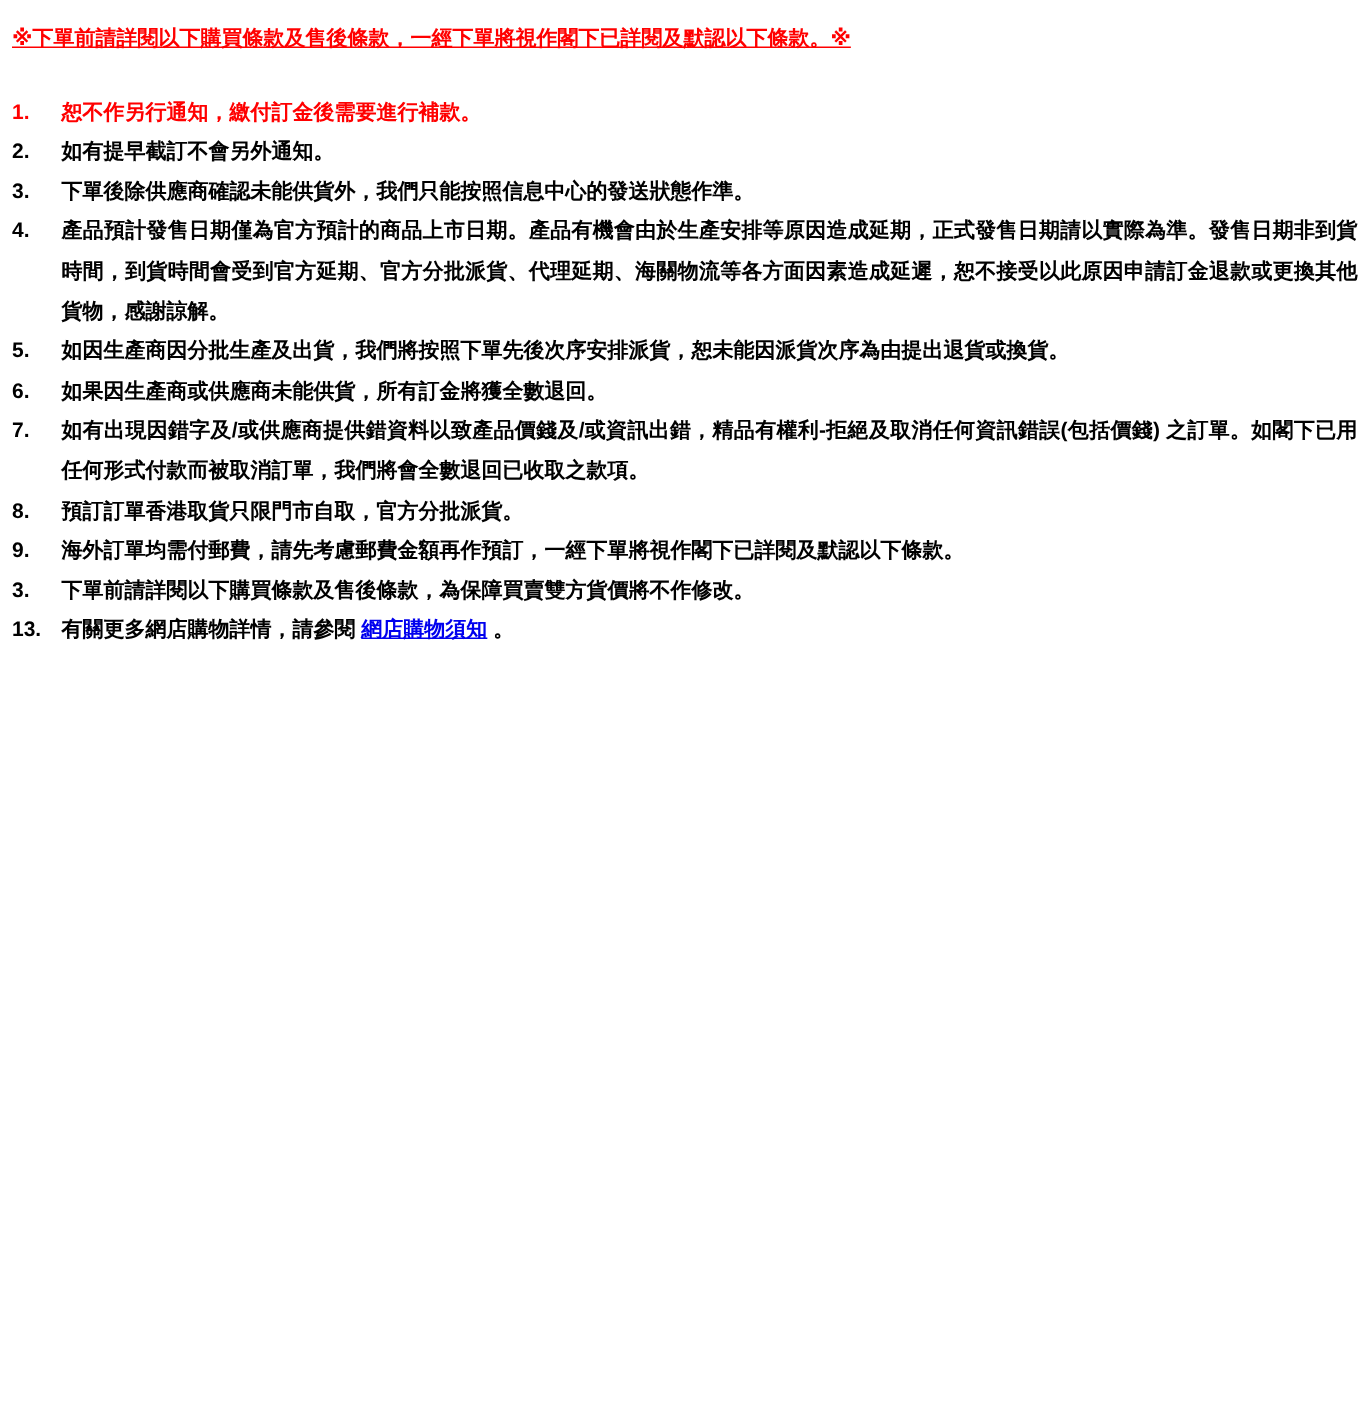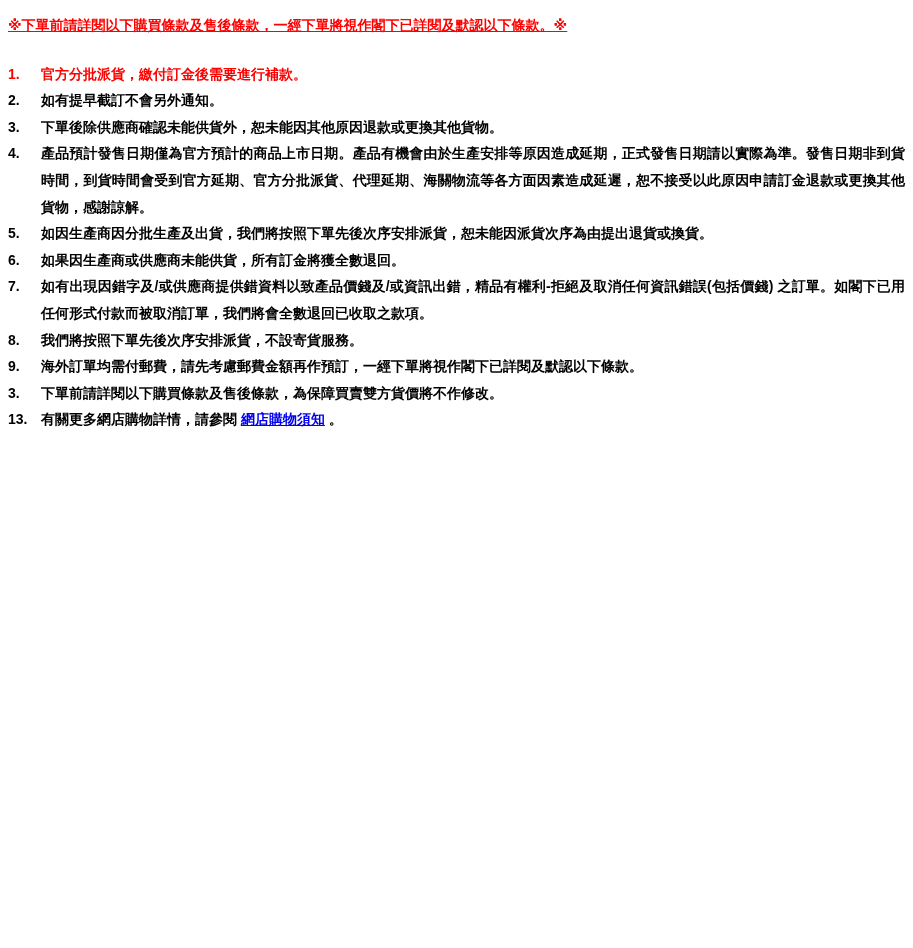--- a/index.html
+++ b/index.html
@@ -58,49 +58,49 @@
   }
 </style>
 </head>
 <body>
 
 <div class="doc">
   <div class="title">※下單前請詳閱以下購買條款及售後條款，一經下單將視作閣下已詳閱及默認以下條款。※</div>
   <div id="terms-list">
       <div class="item">
         <span class="num red">1.</span>
-        <span class="text"><span class="red">官方分批派貨，繳付訂金後需要進行補款。</span></span>
+        <span class="text"><span class="red">恕不作另行通知，繳付訂金後需要進行補款。</span></span>
       </div>
       <div class="item">
         <span class="num">2.</span>
         <span class="text"><span>如有提早截訂不會另外通知。</span></span>
       </div>
       <div class="item">
         <span class="num">3.</span>
-        <span class="text"><span>下單後除供應商確認未能供貨外，恕未能因其他原因退款或更換其他貨物。</span></span>
+        <span class="text"><span>下單後除供應商確認未能供貨外，我們只能按照信息中心的發送狀態作準。</span></span>
       </div>
       <div class="item">
         <span class="num">4.</span>
         <span class="text"><span>產品預計發售日期僅為官方預計的商品上市日期。產品有機會由於生產安排等原因造成延期，正式發售日期請以實際為準。發售日期非到貨時間，到貨時間會受到官方延期、官方分批派貨、代理延期、海關物流等各方面因素造成延遲，恕不接受以此原因申請訂金退款或更換其他貨物，感謝諒解。</span></span>
       </div>
       <div class="item">
         <span class="num">5.</span>
         <span class="text"><span>如因生產商因分批生產及出貨，我們將按照下單先後次序安排派貨，恕未能因派貨次序為由提出退貨或換貨。</span></span>
       </div>
       <div class="item">
         <span class="num">6.</span>
         <span class="text"><span>如果因生產商或供應商未能供貨，所有訂金將獲全數退回。</span></span>
       </div>
       <div class="item">
         <span class="num">7.</span>
         <span class="text"><span>如有出現因錯字及/或供應商提供錯資料以致產品價錢及/或資訊出錯，精品有權利-拒絕及取消任何資訊錯誤(包括價錢) 之訂單。如閣下已用任何形式付款而被取消訂單，我們將會全數退回已收取之款項。</span></span>
       </div>
       <div class="item">
         <span class="num">8.</span>
-        <span class="text"><span>我們將按照下單先後次序安排派貨，不設寄貨服務。</span></span>
+        <span class="text"><span>預訂訂單香港取貨只限門市自取，官方分批派貨。</span></span>
       </div>
       <div class="item">
         <span class="num">9.</span>
         <span class="text"><span>海外訂單均需付郵費，請先考慮郵費金額再作預訂，一經下單將視作閣下已詳閱及默認以下條款。</span></span>
       </div>
       <div class="item">
         <span class="num">3.</span>
         <span class="text"><span>下單前請詳閱以下購買條款及售後條款，為保障買賣雙方貨價將不作修改。</span></span>
       </div>
       <div class="item">

